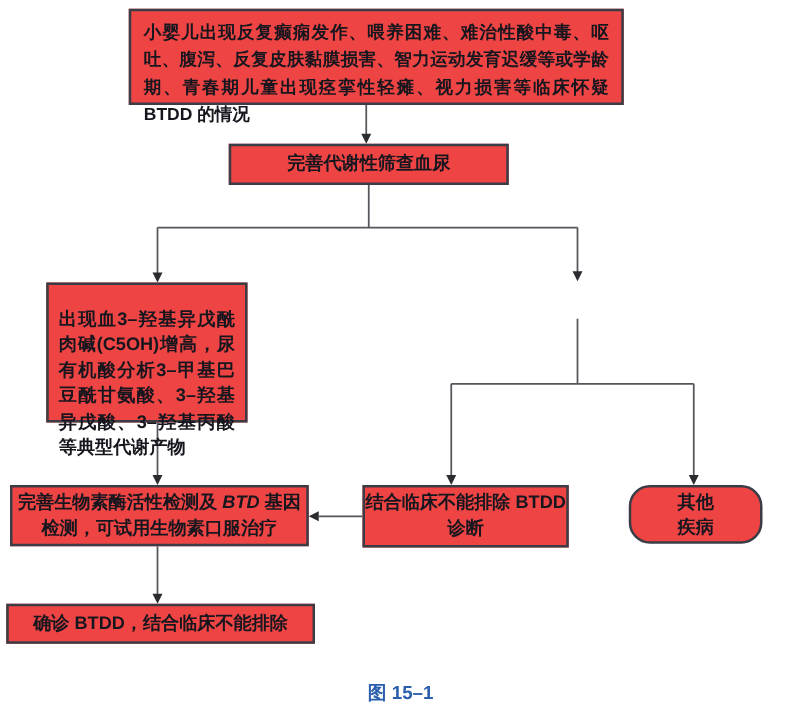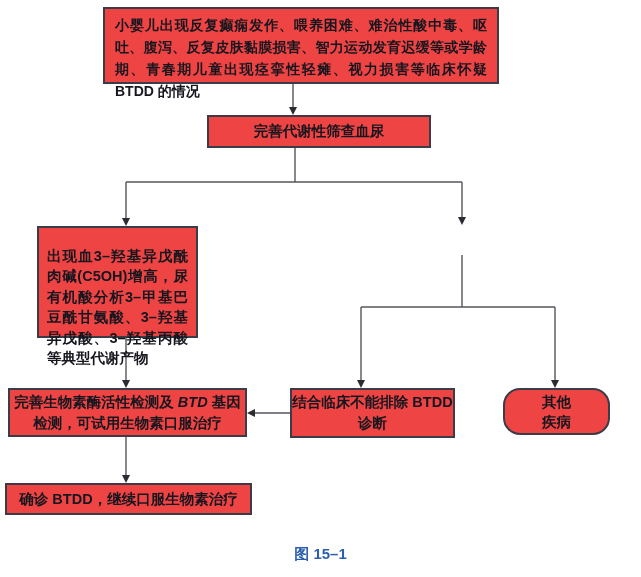--- a/index.html
+++ b/index.html
@@ -31,21 +31,21 @@
     text-align: center;
     font-size: 14.5px;
     line-height: 21px;
   }
   .flow-box.justified {
     display: block;
     text-align: justify;
     text-align-last: left;
   }
   .box-suspicion      { left: 103px; top: 7px;   width: 396px; height: 77px;  padding: 5px 10px; font-size: 14px;   line-height: 22px; }
-  .box-screening      { left: 183px; top: 115px; width: 224px; height: 33px; margin-left: 24px; }
+  .box-screening      { left: 183px; top: 115px; width: 224px; height: 33px; }
   .box-typical        { left: 37px;  top: 226px; width: 161px; height: 112px; padding: 18px 8px;  font-size: 14.5px; line-height: 20.4px; }
   .box-no-typical     { left: 356px; top: 225px; width: 212px; height: 30px; }
   .box-enzyme         { left: 8px;   top: 388px; width: 239px; height: 49px;  line-height: 21px; }
   .box-cannot-exclude { left: 290px; top: 388px; width: 165px; height: 50px;  line-height: 21px; }
   .box-other          { left: 503px; top: 388px; width: 107px; height: 47px;  line-height: 20px; border-radius: 17px; }
   .box-confirmed      { left: 5px;   top: 483px; width: 247px; height: 32px; }
   .gene { font-style: italic; }
   .figure-caption {
     position: absolute;
     left: 0; top: 545px;
@@ -107,20 +107,20 @@
     <div><span>完善生物素酶活性检测及 </span><span class="gene">BTD</span><span> 基因</span></div>
     <div>检测，可试用生物素口服治疗</div>
   </div>
 
   <div class="flow-box box-other">
     <div>其他</div>
     <div>疾病</div>
   </div>
 
   <div class="flow-box box-confirmed">
-    <span>确诊 BTDD，继续口服生物素治疗</span>
+    <span>确诊 BTDD，结合临床不能排除</span>
   </div>
 
   <div class="figure-caption">
     <span>图 15–1</span>
   </div>
 
 </div>
 
 </body></html>

